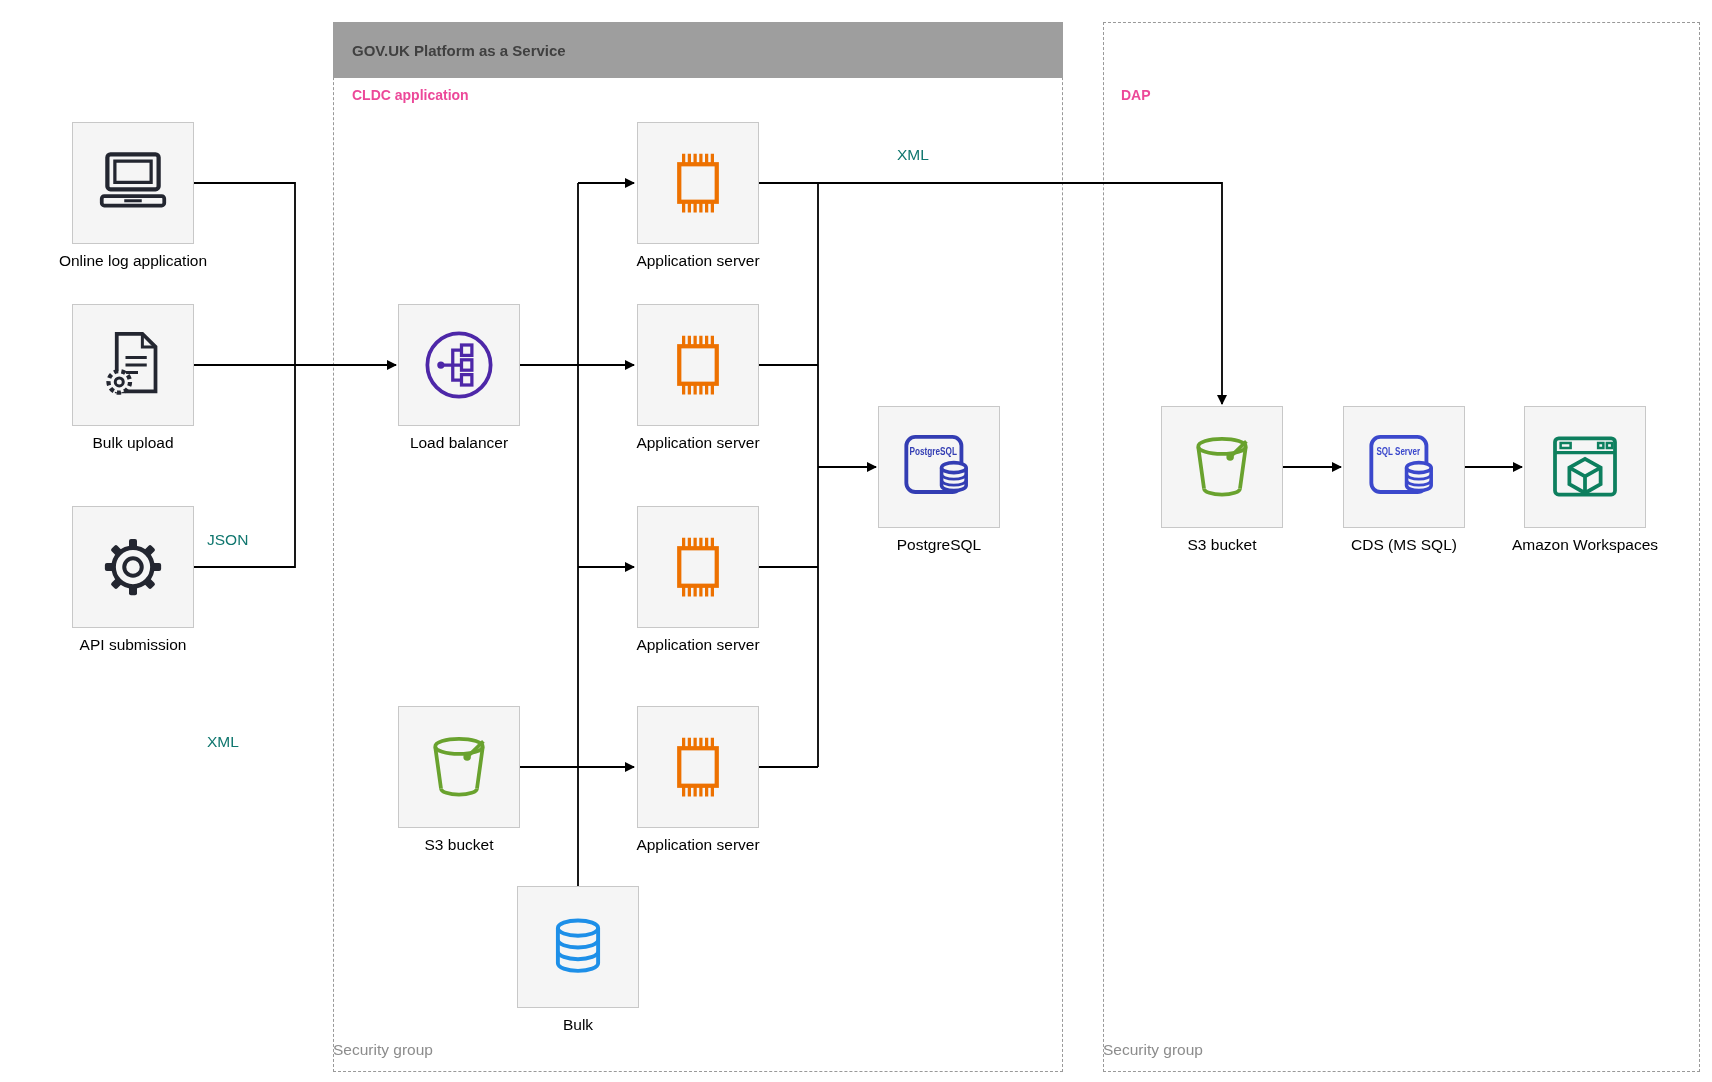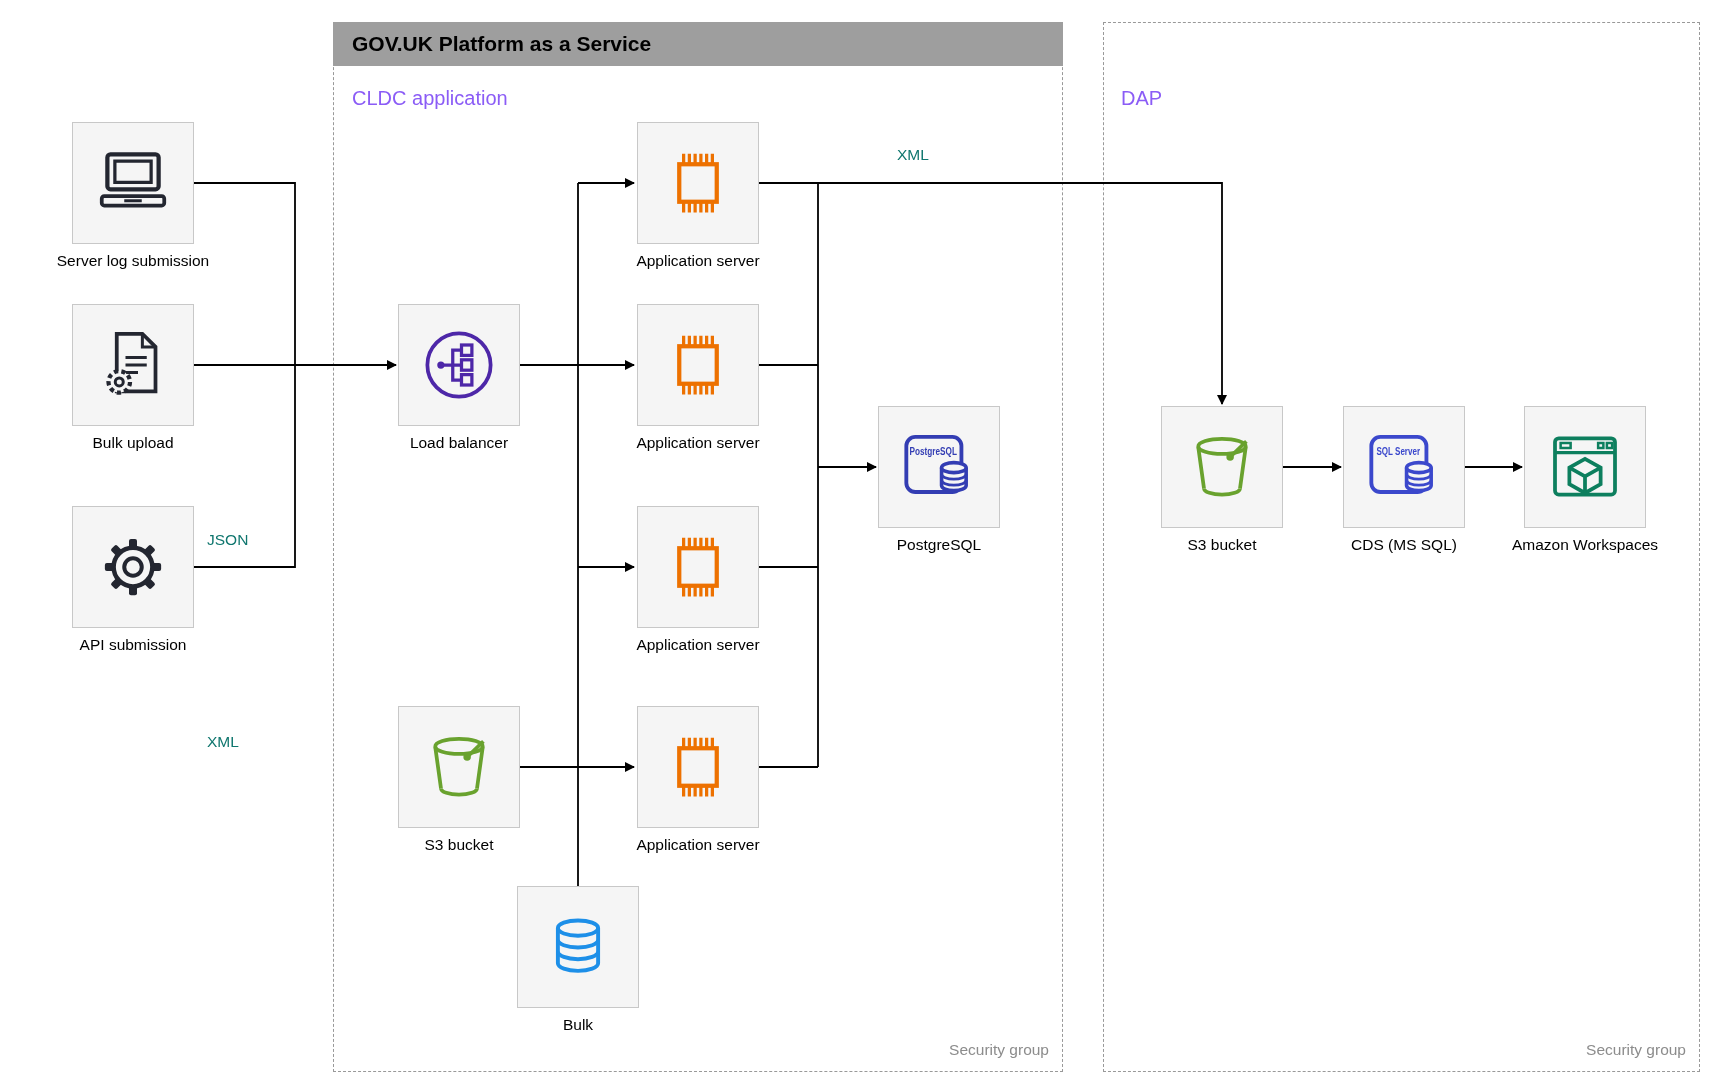--- a/index.html
+++ b/index.html
@@ -6,24 +6,24 @@
     --header-gray:#9e9e9e; --container-dash:#999999; --muted-text:#8c8c8c;
     --node-fill:#f5f5f5; --node-border:#c8c8c8; --icon-dark:#232630;
     --icon-purple:#4d27a8; --icon-orange:#ed7100; --icon-green:#69a22e;
     --icon-pg-blue:#333db3; --icon-sql-blue:#3b48cc; --icon-redis-blue:#1d8fe8;
     --icon-teal:#0d7f5e; --line:#000000;
   }
   *{margin:0;padding:0;box-sizing:border-box}
   body{font-family:"Liberation Sans",sans-serif;background:#ffffff}
   .canvas{position:relative;width:1712px;height:1082px;background:#ffffff;overflow:hidden}
   .group-box{position:absolute;border:1.5px dashed var(--container-dash,#999)}
-  .group-header{position:absolute;height:44px;background:var(--header-gray,#9e9e9e);color:#000000;
-    font-weight:bold;font-size:21px;display:flex;align-items:center;padding-left:19px}
-  .group-sublabel{position:absolute;font-weight:normal;font-size:20px;color:#8b5cf6}
-  .group-footer{position:absolute;font-size:15.5px;color:var(--muted-text,#8c8c8c);text-align:right}
+  .group-header{position:absolute;height:56px;background:var(--header-gray,#9e9e9e);color:#404040;
+    font-weight:bold;font-size:15px;display:flex;align-items:center;padding-left:19px}
+  .group-sublabel{position:absolute;font-weight:bold;font-size:14px;color:#ec4899}
+  .group-footer{position:absolute;font-size:15.5px;color:var(--muted-text,#8c8c8c);text-align:left}
   .node{position:absolute;width:122px}
   .node-box{width:122px;height:122px;background:var(--node-fill,#f5f5f5);
     border:1px solid var(--node-border,#c8c8c8);display:flex;align-items:center;justify-content:center}
   .node-label{position:absolute;top:130px;left:50%;transform:translateX(-50%);
     white-space:nowrap;font-size:15.5px;color:#000}
   .edge-label{position:absolute;font-size:15.5px;color:#0f766e;text-align:left}
   svg.wires{position:absolute;left:0;top:0;pointer-events:none}
 </style>
 </head>
 <body>
@@ -178,21 +178,21 @@
   <div class="edge-label" style="left:207px;top:531px;width:72px">JSON</div>
   <div class="edge-label" style="left:207px;top:733px;width:72px">XML</div>
   <div class="edge-label" style="left:897px;top:146px;width:80px">XML</div>
 
   <div class="node" style="left:72px;top:122px">
     <div class="node-box">
       <svg width="80" height="80">
           <use href="#sym-computer"></use>
         </svg>
     </div>
-    <div class="node-label">Server log submission</div>
+    <div class="node-label">Online log application</div>
   </div>
 
   <div class="node" style="left:72px;top:304px">
     <div class="node-box">
       <svg width="80" height="80">
           <use href="#sym-doc-gear"></use>
         </svg>
     </div>
     <div class="node-label">Bulk upload</div>
   </div>

